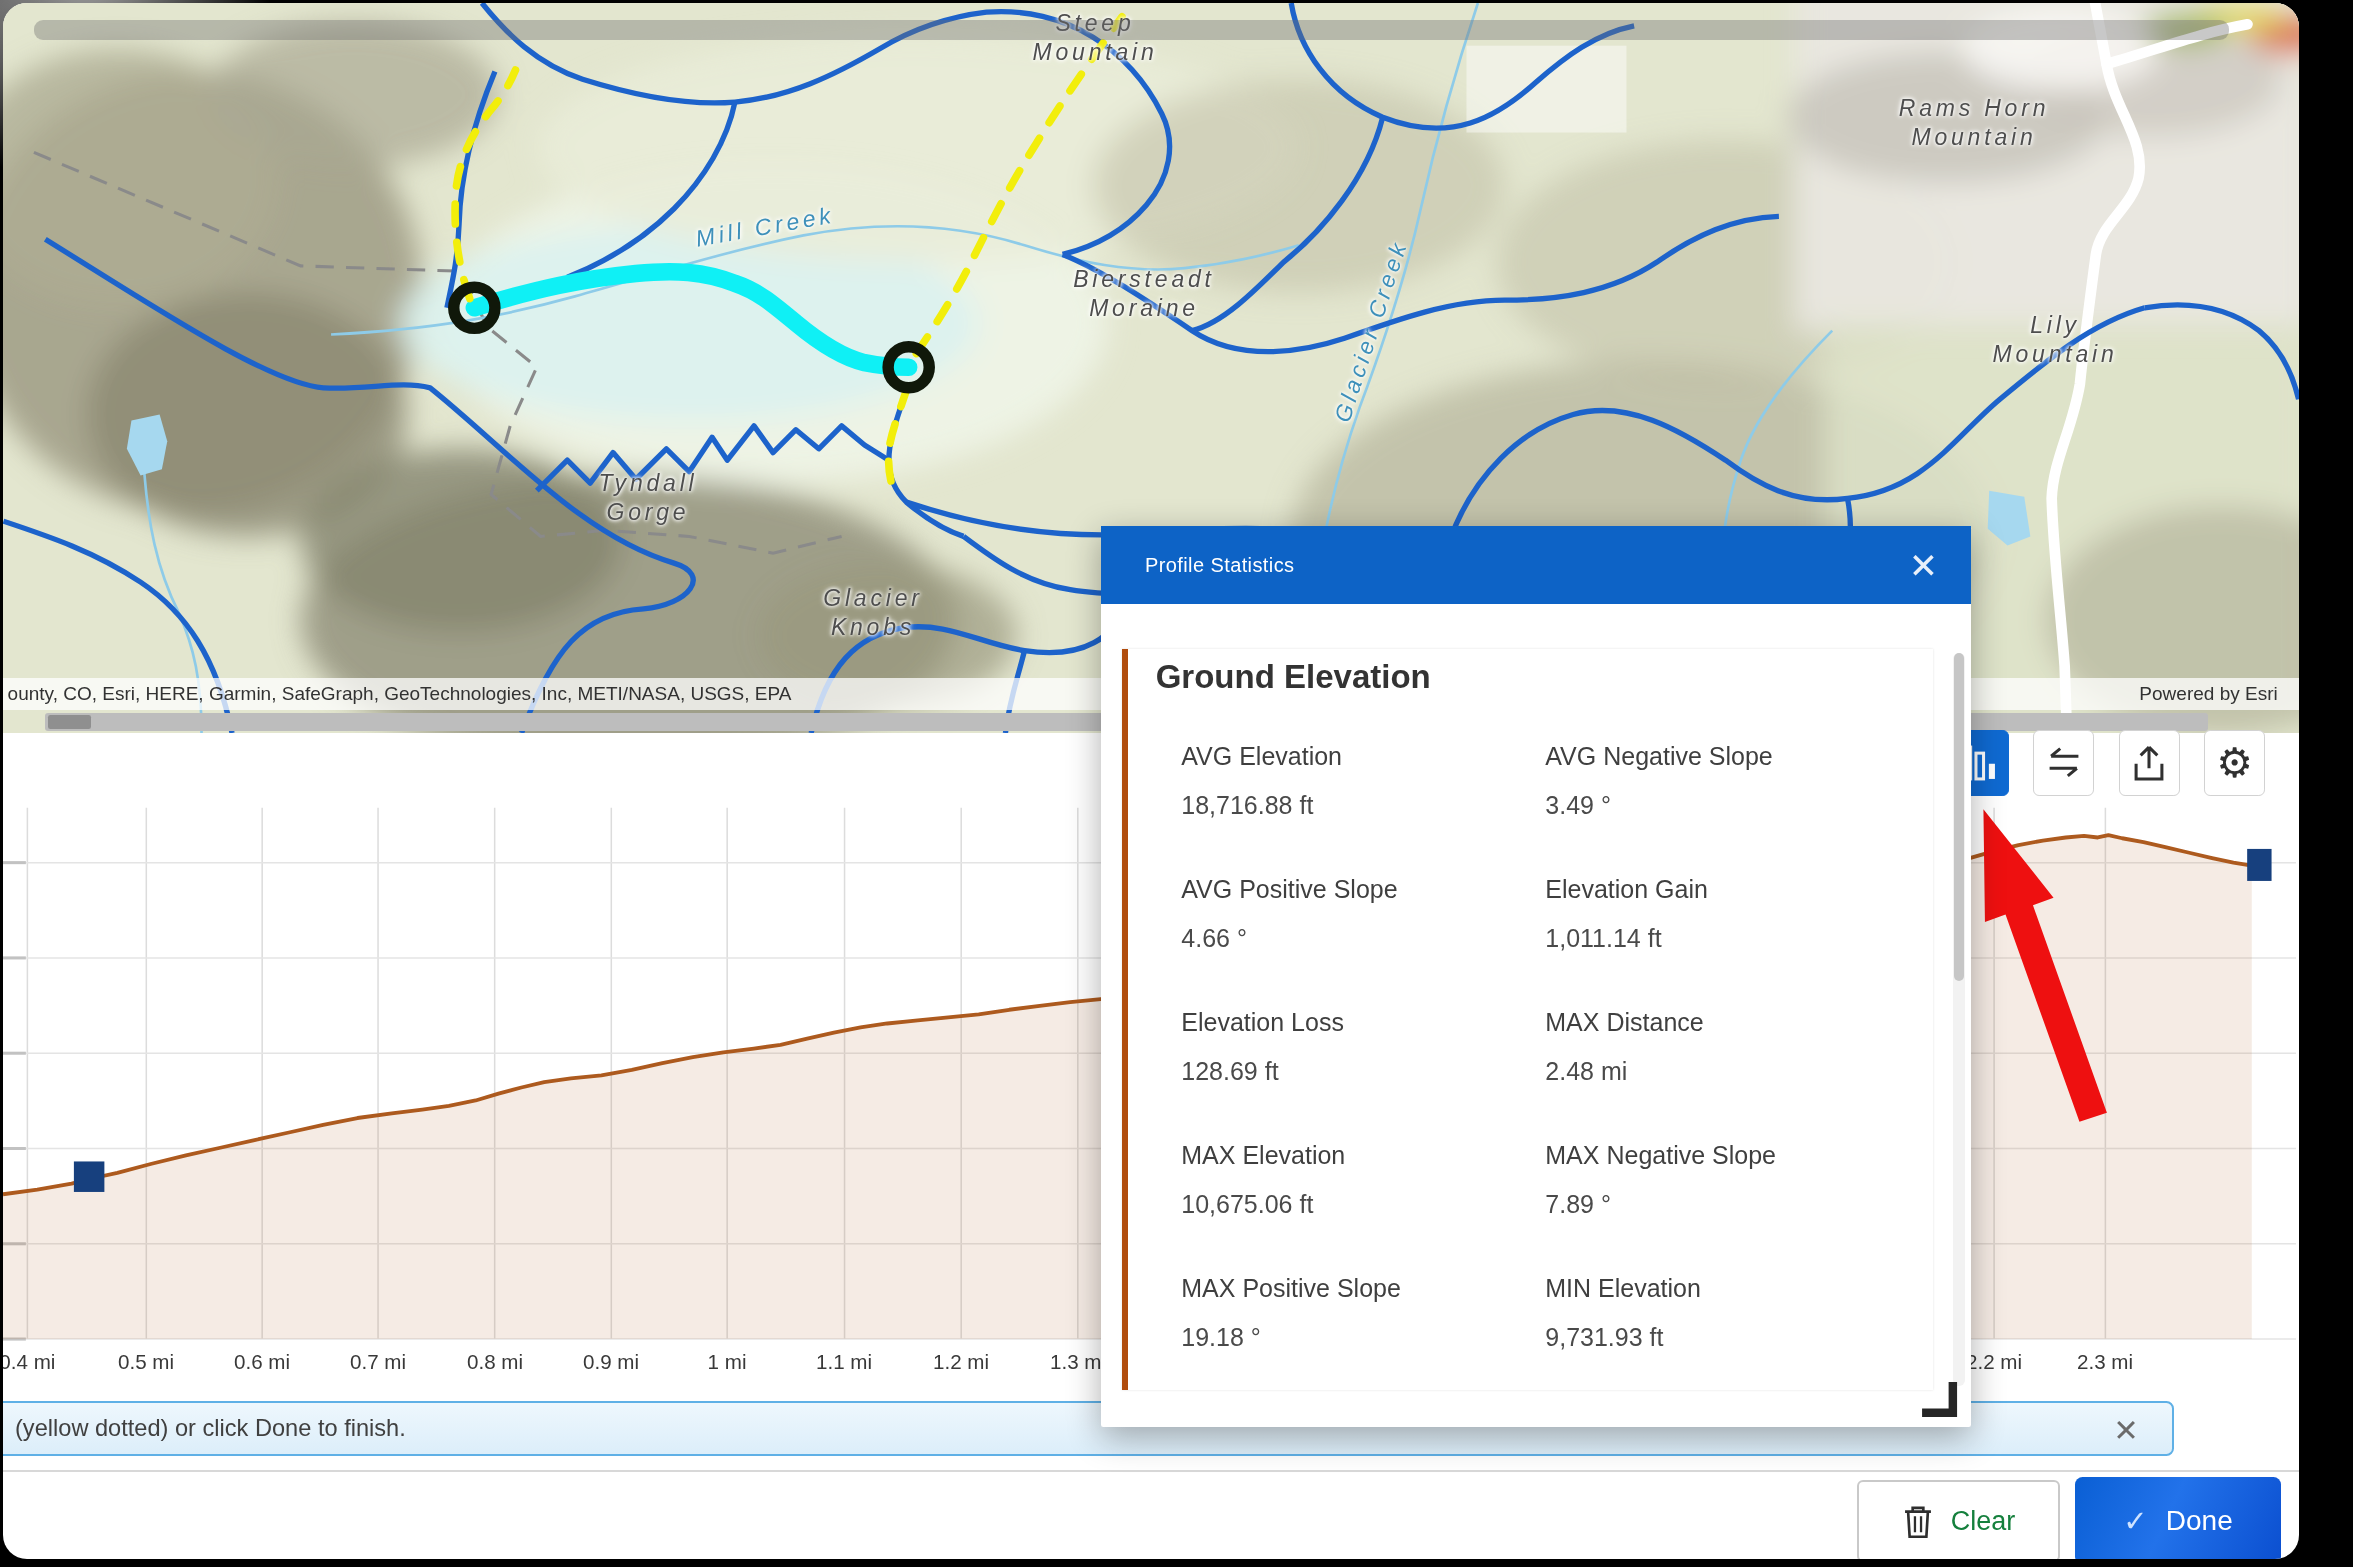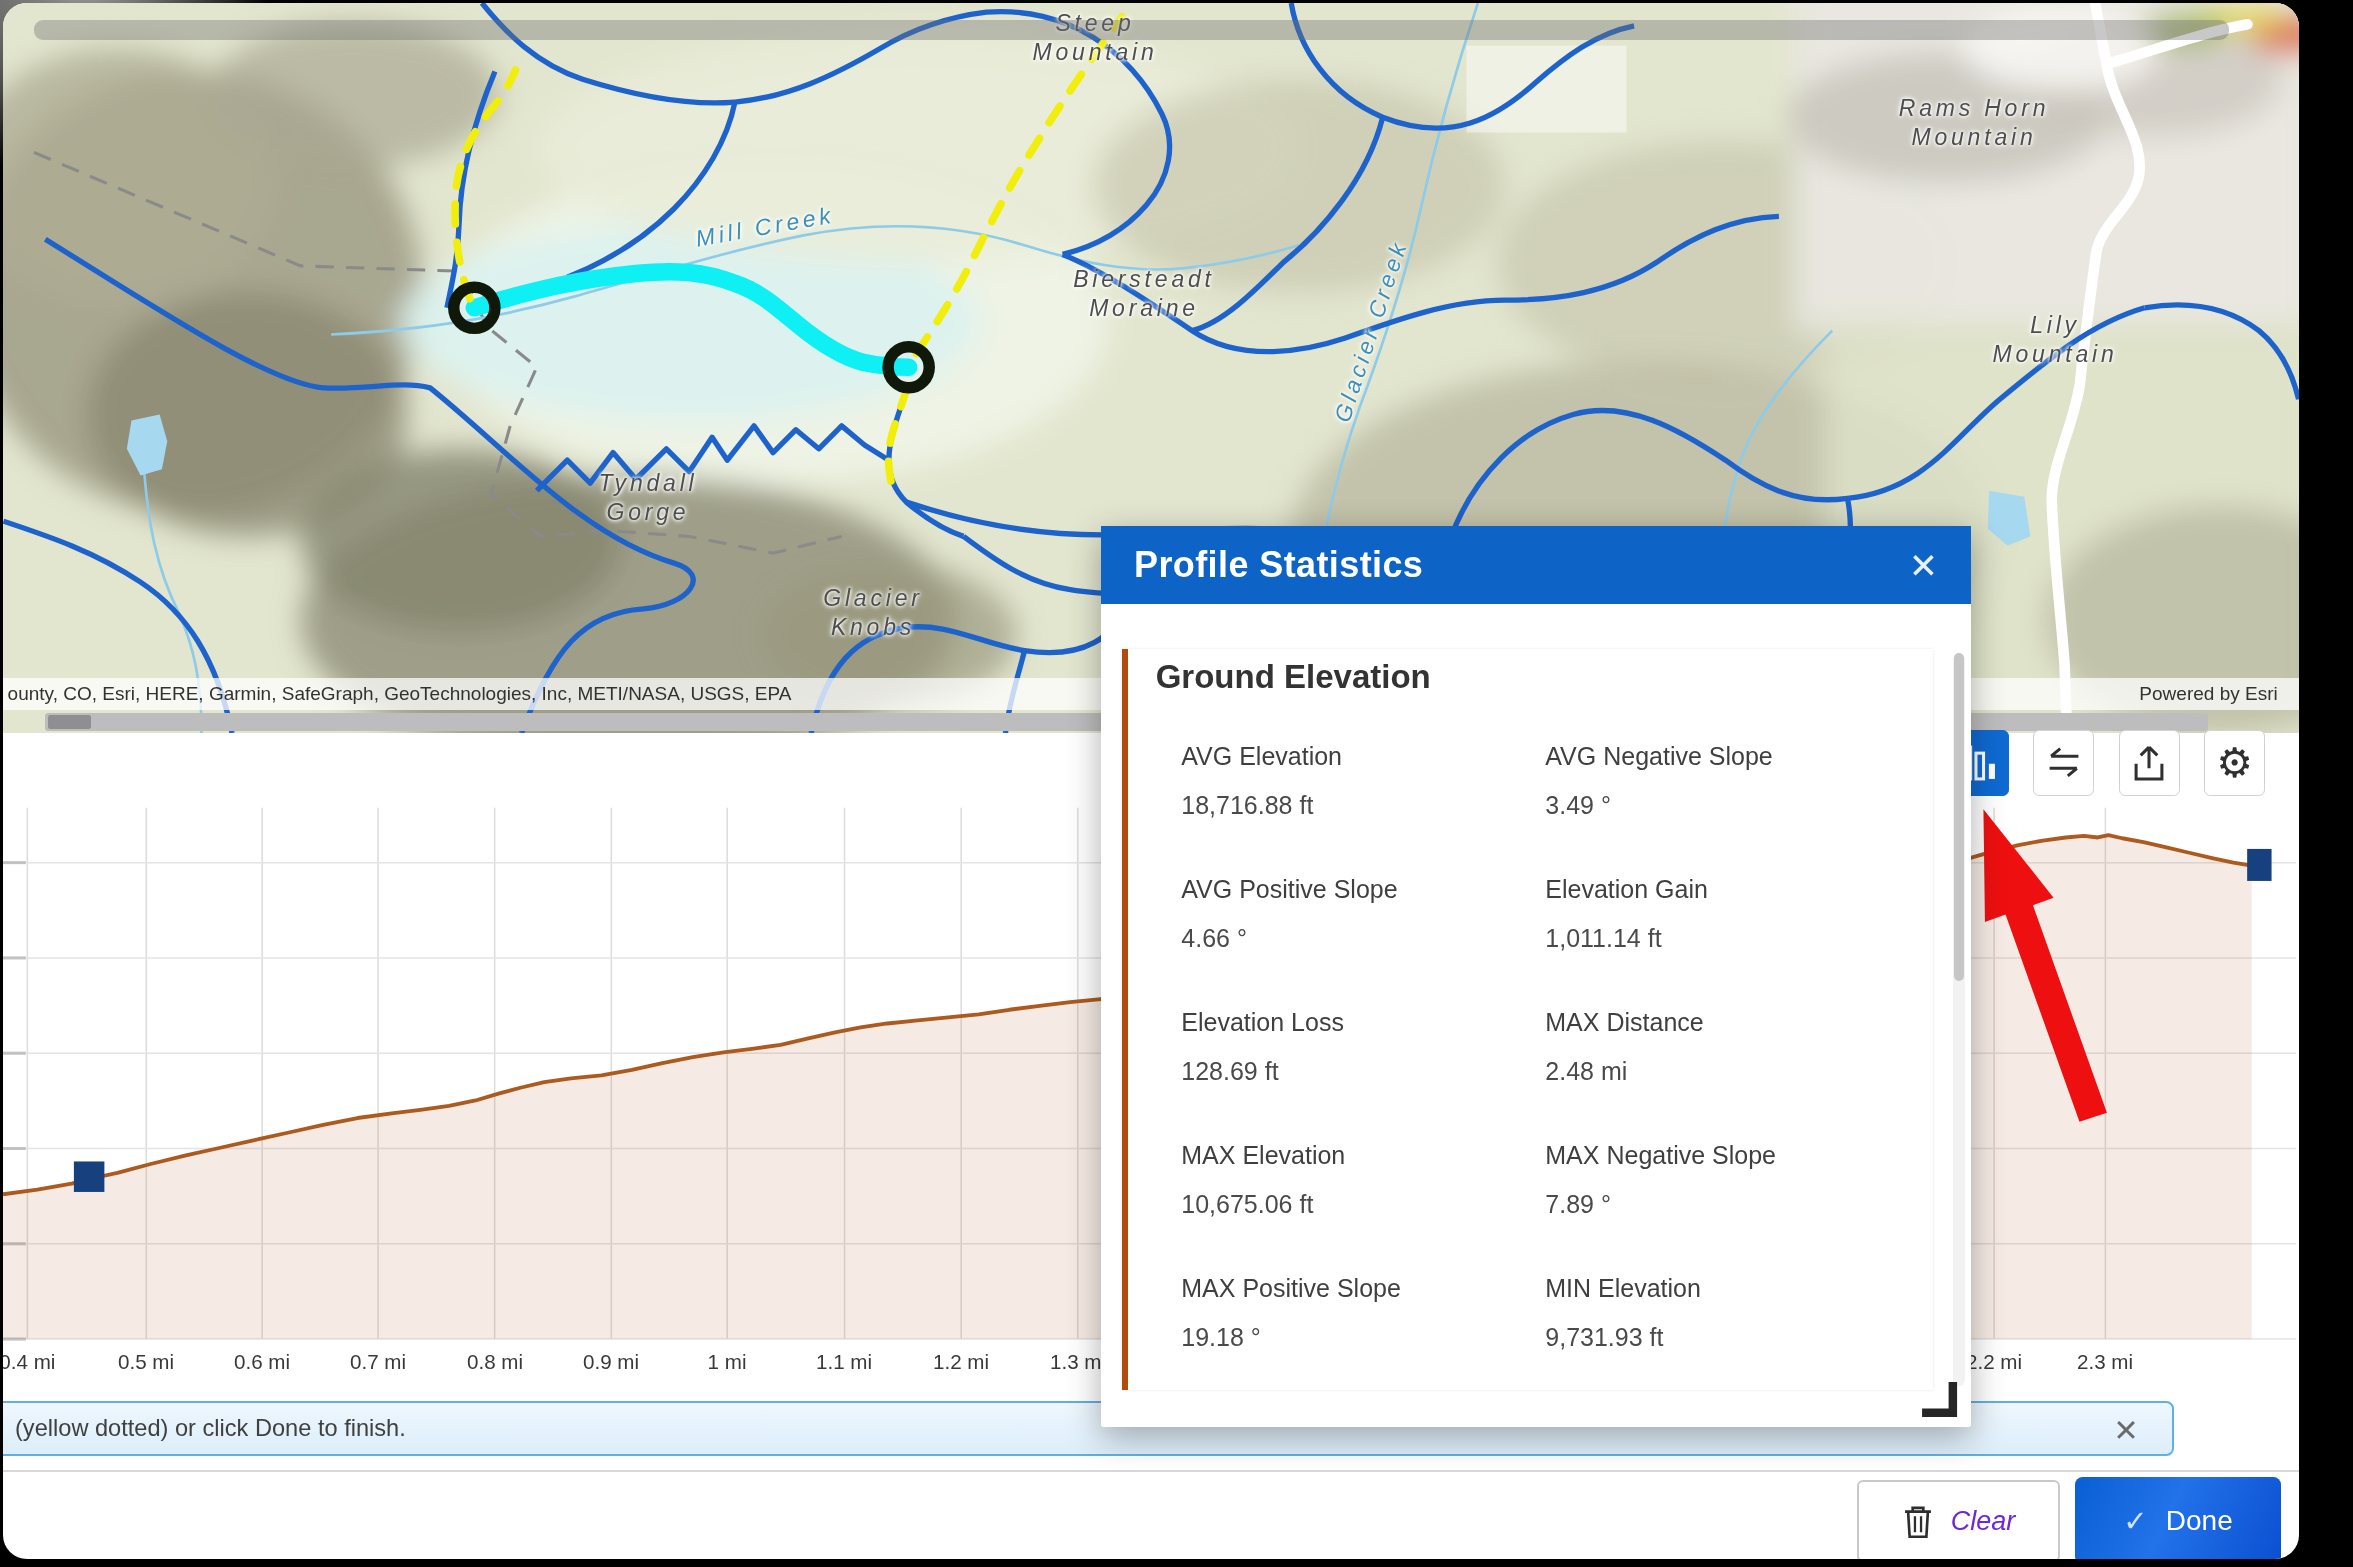--- a/index.html
+++ b/index.html
@@ -33,21 +33,21 @@
   .toolbar{position:absolute;left:1945px;top:-3px;display:flex;gap:24.4px;}
   .tb-btn{width:61px;height:66px;border:1.5px solid #d2d2d2;border-radius:6.1px;background:#fff;
      display:flex;align-items:center;justify-content:center;box-sizing:border-box;cursor:pointer;}
   .tb-btn.active{background:#0f6ad2;border-color:#0f6ad2;}
   .gear-glyph{font-size:41px;color:#303030;font-style:normal;line-height:1;}
 
   
   .dialog{position:absolute;left:1098px;top:523px;width:870px;height:901px;background:#fff;
      box-shadow:0 9.1px 34px rgba(0,0,0,.32);border-radius:2.3px;}
   .dialog-header{position:absolute;left:0;top:0;right:0;height:78px;background:#0d63c6;display:flex;align-items:center;}
-  .dialog-title{color:#fff;font-size:36px;font-weight:700;margin-left:33px;letter-spacing:0.4px;}
+  .dialog-title{color:#fff;font-size:20px;font-weight:400;margin-left:44px;letter-spacing:0.4px;}
   .dialog-close{position:absolute;right:26px;top:18.3px;width:43px;height:43px;color:#e8f0fa;font-size:35px;
      font-weight:300;display:flex;align-items:center;justify-content:center;cursor:pointer;}
   .stat-card{position:absolute;left:21.3px;top:123px;width:805px;height:741px;background:#fff;
      border-left:6.1px solid #b04c0c;box-shadow:0 0 2.3px rgba(0,0,0,.12);}
   .card-title{font-size:33px;font-weight:700;color:#333;margin:9.1px 0 0 27.4px;}
   .stats-grid{display:grid;grid-template-columns:364px 364px;row-gap:55px;margin:46px 0 0 53px;}
   .stat-label{font-size:25px;color:#3f3f3f;}
   .stat-value{font-size:25px;color:#4a4a4a;margin-top:20px;}
   .dialog-scrollbar{position:absolute;right:6.1px;top:127px;width:12.2px;height:733px;background:#f2f2f2;border-radius:6.1px;}
   .dialog-scrollbar .thumb{position:absolute;left:0.8px;top:0;width:10.7px;height:328px;background:#c6c6c6;border-radius:5.3px;}
@@ -57,21 +57,21 @@
   .message-bar{position:absolute;left:-46px;top:1398px;width:2217px;height:55px;box-sizing:border-box;
      background:linear-gradient(#eef7fd,#dceefa);border:2.3px solid #5fb0e6;border-radius:7.6px;}
   .message-text{position:absolute;left:56px;top:12.2px;font-size:23.6px;color:#404040;}
   .message-close{position:absolute;right:27.4px;top:9.1px;width:37px;height:37px;color:#6b6b6b;font-size:30.5px;
      display:flex;align-items:center;justify-content:center;cursor:pointer;}
 
   
   .footer-divider{position:absolute;left:0;top:1467px;width:2296px;height:1.5px;background:#d8d8d8;}
   .clear-btn{position:absolute;left:1854px;top:1477px;width:203px;height:82px;box-sizing:border-box;
      background:#fff;border:2.3px solid #c9c9c9;border-radius:6.1px;display:flex;align-items:center;
-     justify-content:center;gap:17px;font-size:27px;color:#6d28d9;cursor:pointer;font-style:italic;}
+     justify-content:center;gap:17px;font-size:27px;color:#15803d;cursor:pointer;}
   .done-btn{position:absolute;left:2072px;top:1474px;width:206px;height:87px;border-radius:7.6px;
      background:linear-gradient(115deg,#0a5fd4 0%,#2272ea 45%,#0b4fd0 100%);display:flex;align-items:center;
      justify-content:center;gap:18.3px;font-size:28px;color:#fff;cursor:pointer;}
   .done-check{font-size:29px;font-weight:400;color:#cfe3ff;}
 </style>
 </head>
 <body>
 
 <div class="stage">
  <div class="window">

